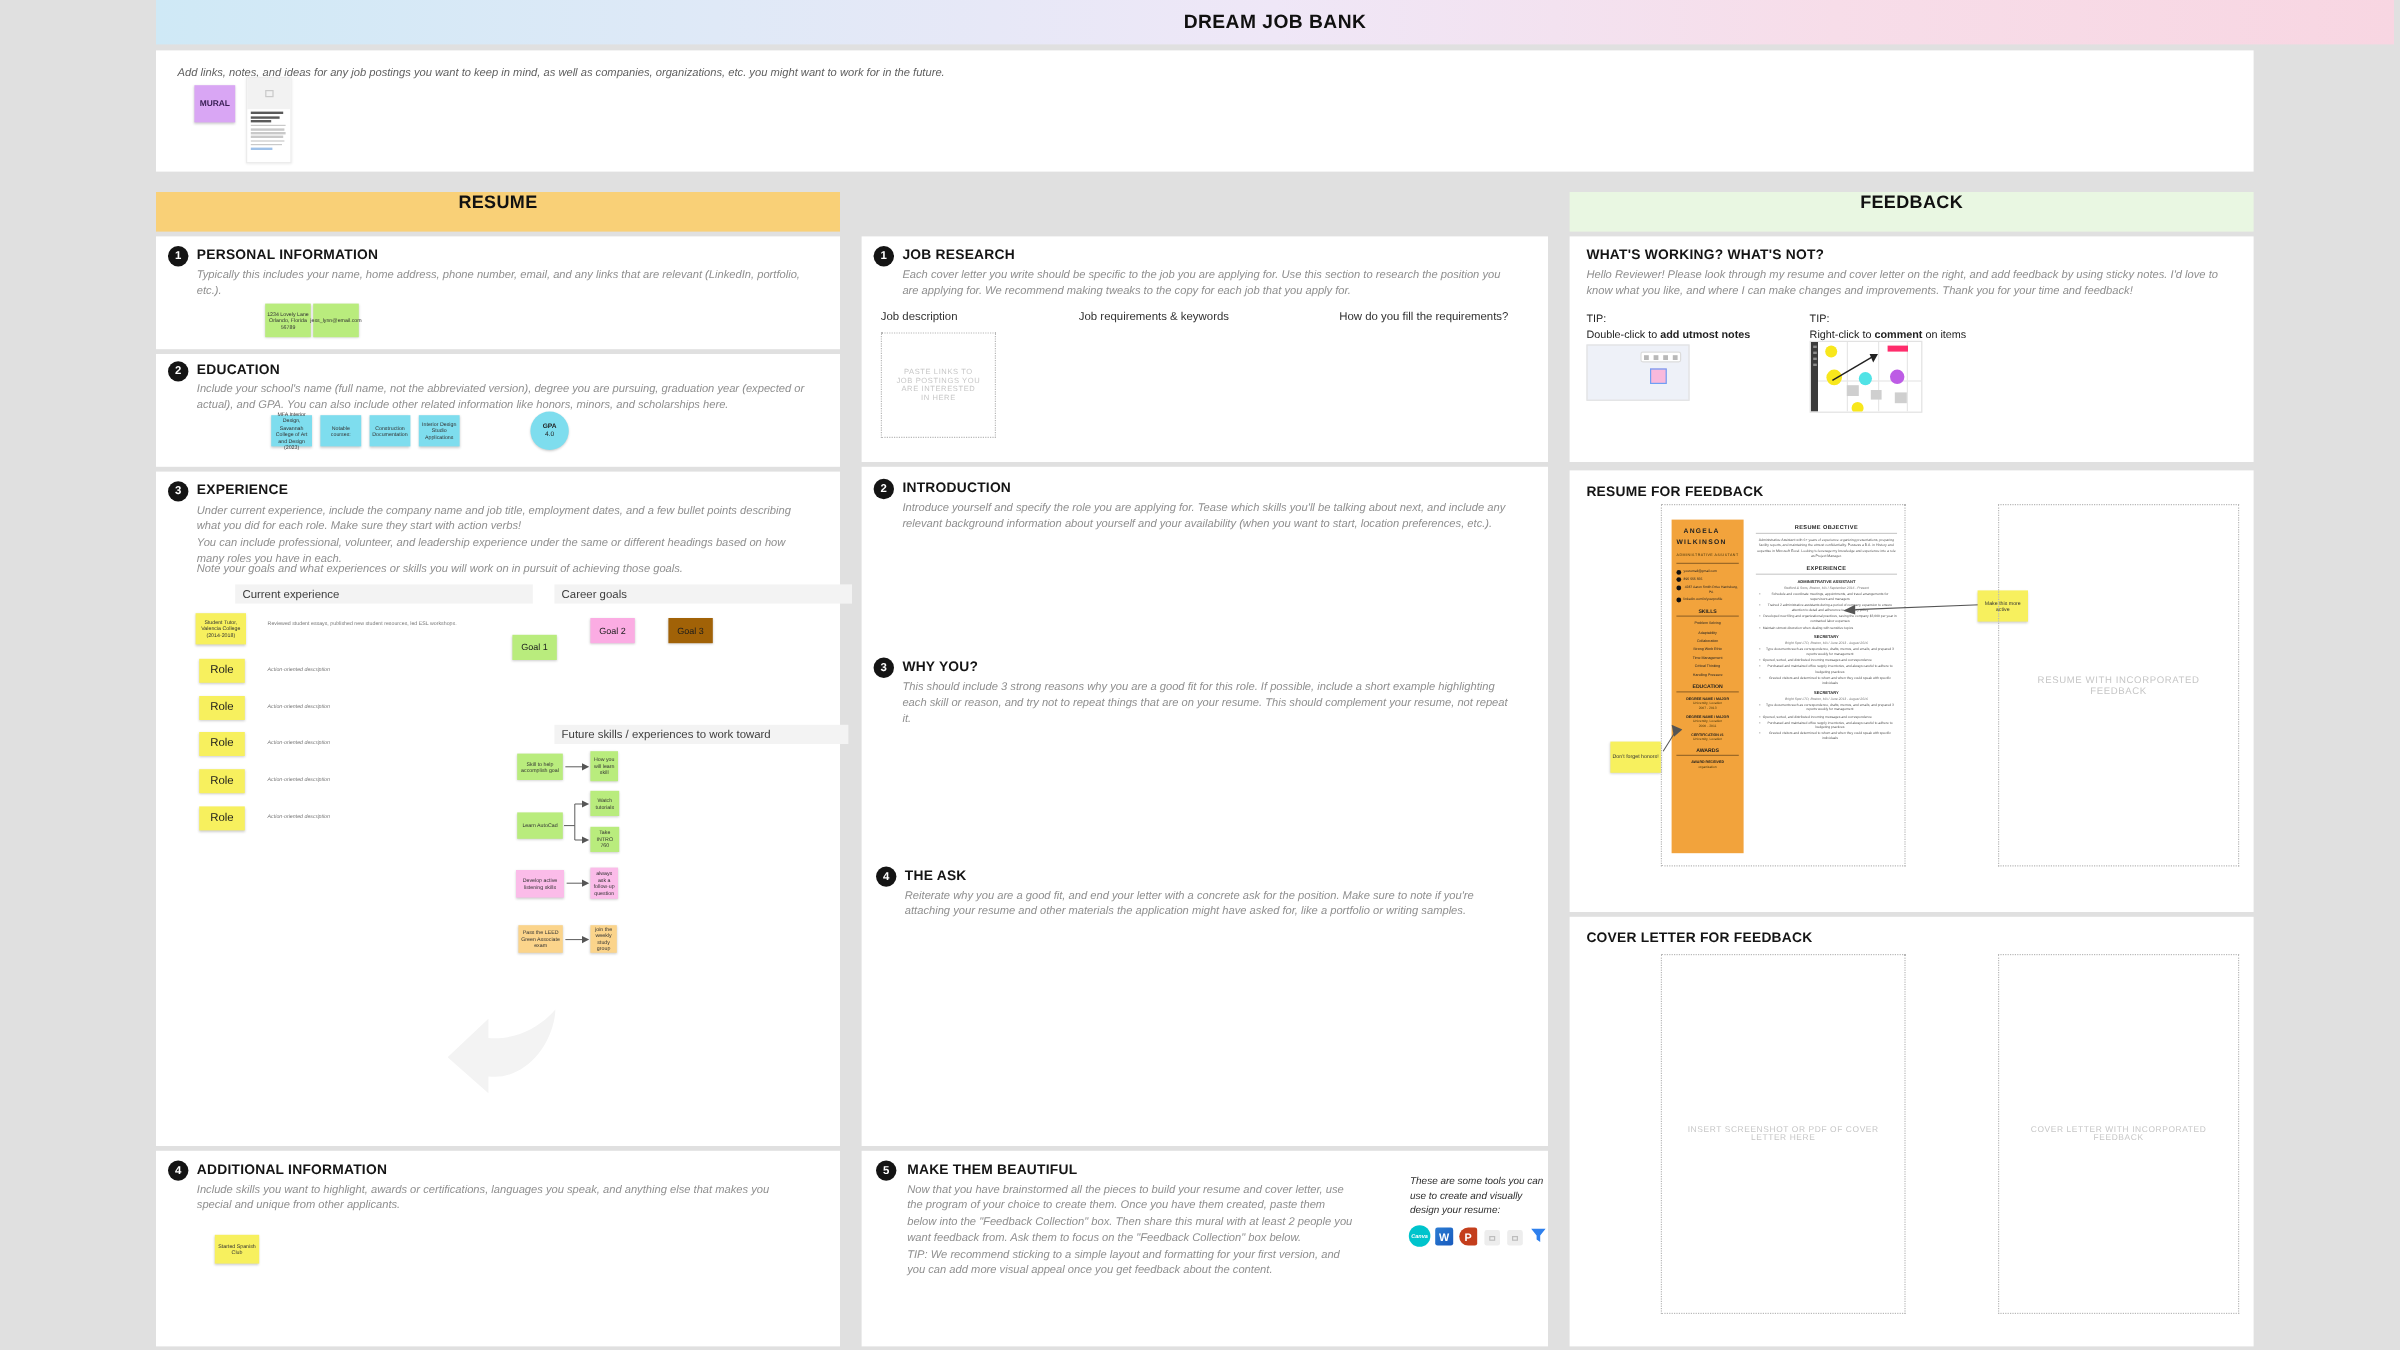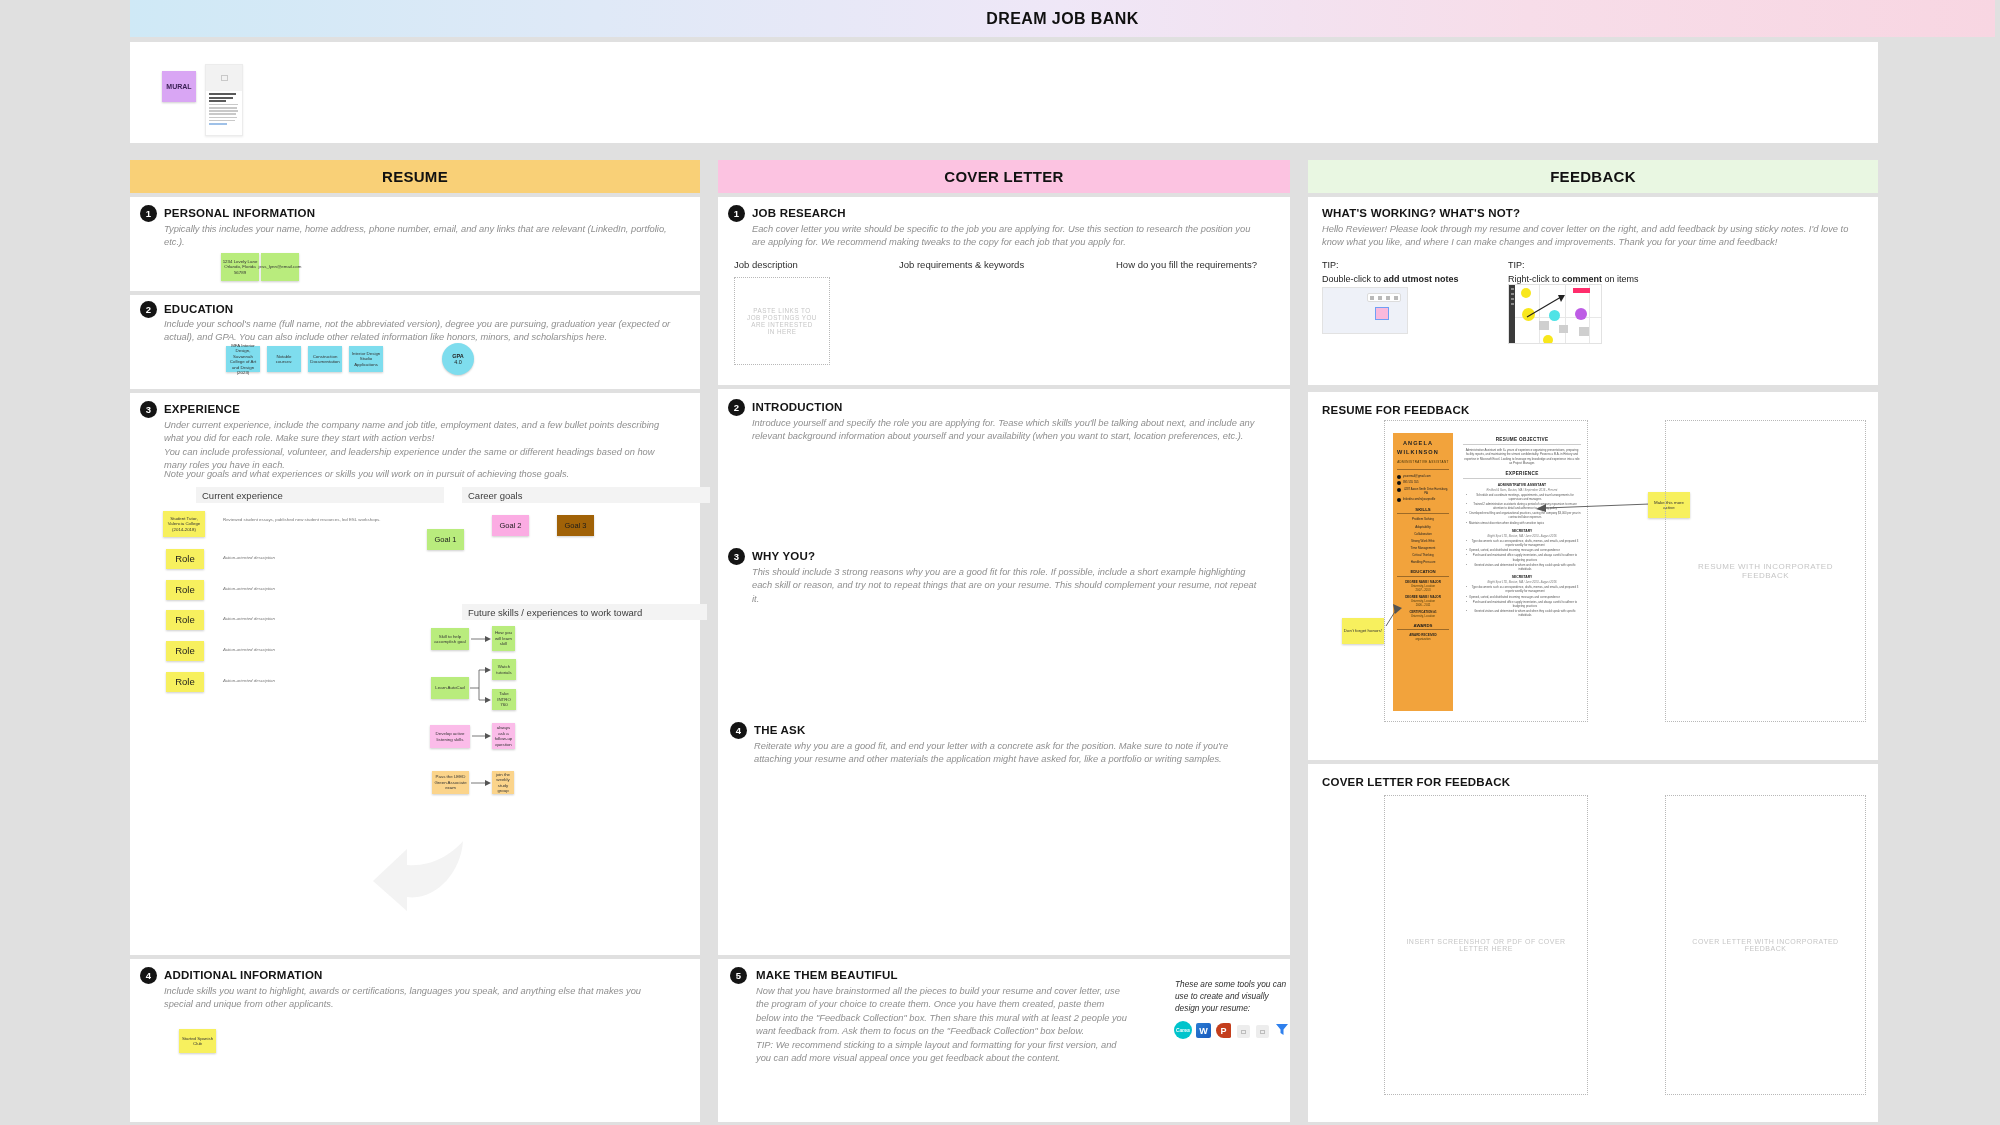--- a/index.html
+++ b/index.html
@@ -5,21 +5,21 @@
   html,body{margin:0;padding:0;background:#e0e0e0;}
   *{box-sizing:border-box;}
   .canvas{position:relative;width:2000px;height:1125px;background:#e0e0e0;overflow:hidden;
           font-family:Liberation Sans, sans-serif;color:#222;}
   .abs{position:absolute;}
   .banner{position:absolute;left:130px;top:0;width:1865px;height:37px;
           background:linear-gradient(90deg,#cfe9f6 0%,#dfe9f7 25%,#efe7f7 50%,#f7dde9 75%,#f8d6e2 100%);
           display:flex;align-items:center;justify-content:center;}
   .banner-title{font-size:16px;font-weight:800;letter-spacing:.4px;color:#101010;}
   .panel{position:absolute;background:#fff;}
-  .col-head{position:absolute;height:33px;display:flex;align-items:center;justify-content:center;
+  .col-head{position:absolute;height:33px;display:flex;justify-content:center;
             font-weight:800;font-size:15px;color:#111;letter-spacing:.3px;}
   .intro-text{position:absolute;font-size:9.3px;font-style:italic;color:#5f5f5f;}
   .sec-num{position:absolute;width:17px;height:17px;border-radius:50%;background:#141414;color:#fff;
            font-size:9.5px;font-weight:700;display:flex;align-items:center;justify-content:center;}
   .sec-title{position:absolute;font-size:11.5px;font-weight:800;color:#141414;letter-spacing:.2px;}
   .desc{position:absolute;font-size:9.3px;font-style:italic;color:#8f8f8f;line-height:1.45;}
   .desc div{margin:0;}
   .graybar{position:absolute;height:16px;background:#f3f3f3;color:#3c3c3c;font-size:9.5px;
            display:flex;align-items:center;padding-left:6px;margin-left:32px;}
   .sticky{position:absolute;display:flex;align-items:center;justify-content:center;text-align:center;
@@ -86,20 +86,21 @@
 </head>
 <body>
 
 <div class="canvas">
 
   <div class="banner">
     <div class="banner-title">DREAM JOB BANK</div>
   </div>
 
   <div class="panel" style="left:130px;top:42px;width:1748px;height:101px">
+    <div class="intro-text" style="left:18px;top:13px;width:950px">Add links, notes, and ideas for any job postings you want to keep in mind, as well as companies, organizations, etc. you might want to work for in the future.</div>
     <div class="mural-sticky" style="left:32px;top:29px;width:34px;height:31px">MURAL</div>
     <div class="linkcard" style="left:75px;top:22px;width:38px;height:72px">
       <div class="lc-img">
           <span></span>
         </div>
       <div class="lc-lines">
         <i class="d" style="width:90%"></i>
           <i class="d" style="width:80%"></i>
           <i class="d" style="width:55%"></i>
         <i style="width:95%"></i>
@@ -108,23 +109,20 @@
           <i style="width:90%"></i>
         <i style="width:94%"></i>
           <i style="width:88%"></i>
           <i class="b"></i>
       </div>
     </div>
   </div>
 
   <div class="col-head" style="left:130px;top:160px;width:570px;background:#f9d077">
       <span>RESUME</span>
-    </div>
-  <div class="col-head" style="left:718px;top:160px;width:572px;background:#fcc3e1">
-      <span>COVER LETTER</span>
     </div>
   <div class="col-head" style="left:1308px;top:160px;width:570px;background:#e9f7e2">
       <span>FEEDBACK</span>
     </div>
 
   <div class="panel" style="left:130px;top:197px;width:570px;height:94px">
     <div class="sec-num" style="left:10px;top:8px">1</div>
     <div class="sec-title" style="left:34px;top:10px">PERSONAL INFORMATION</div>
     <div class="desc" style="left:34px;top:26px;width:505px">Typically this includes your name, home address, phone number, email, and any links that are relevant (LinkedIn, portfolio, etc.).</div>
     <div class="sticky t4 gn" style="left:91px;top:56px;width:38px;height:28px">1234 Lovely Lane Orlando, Florida 56789</div>

